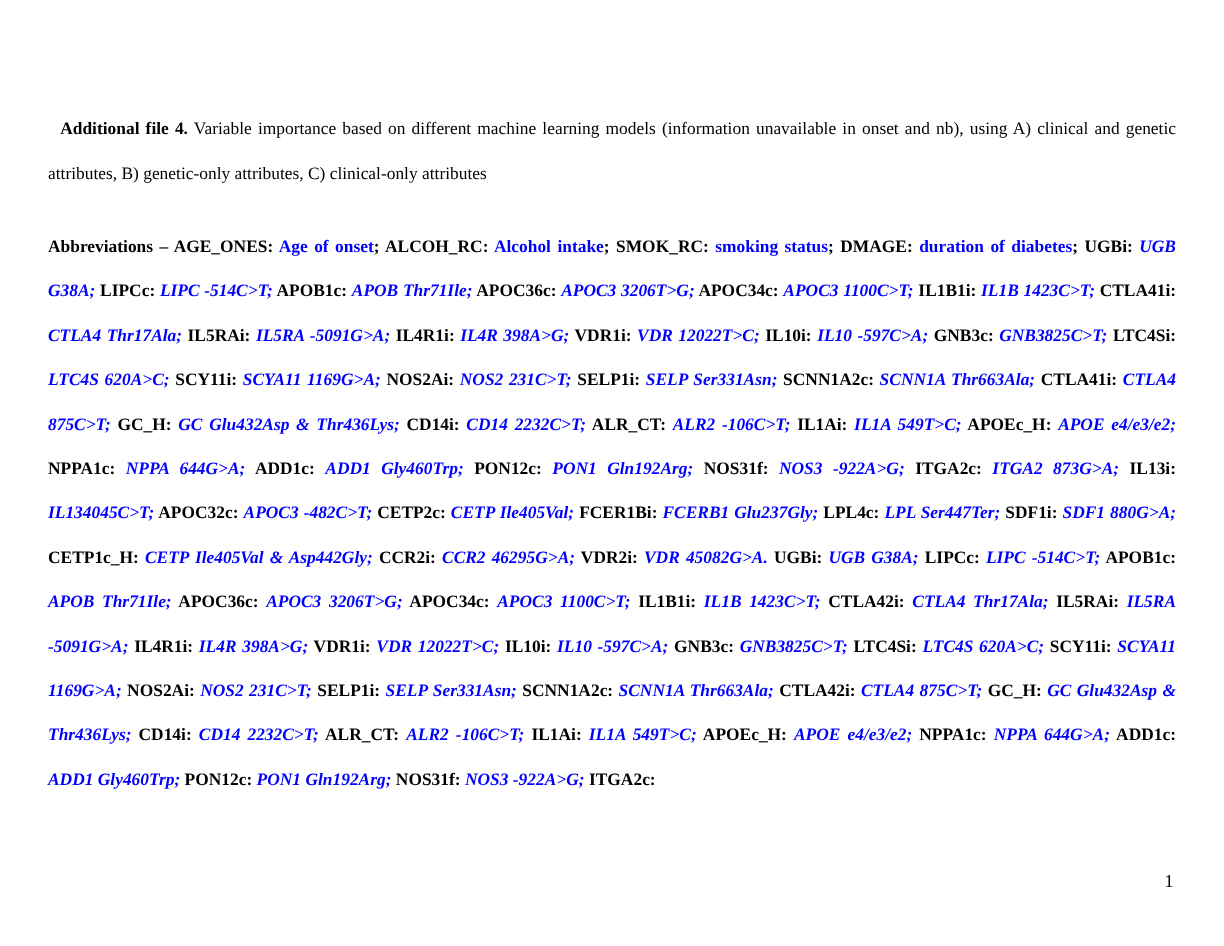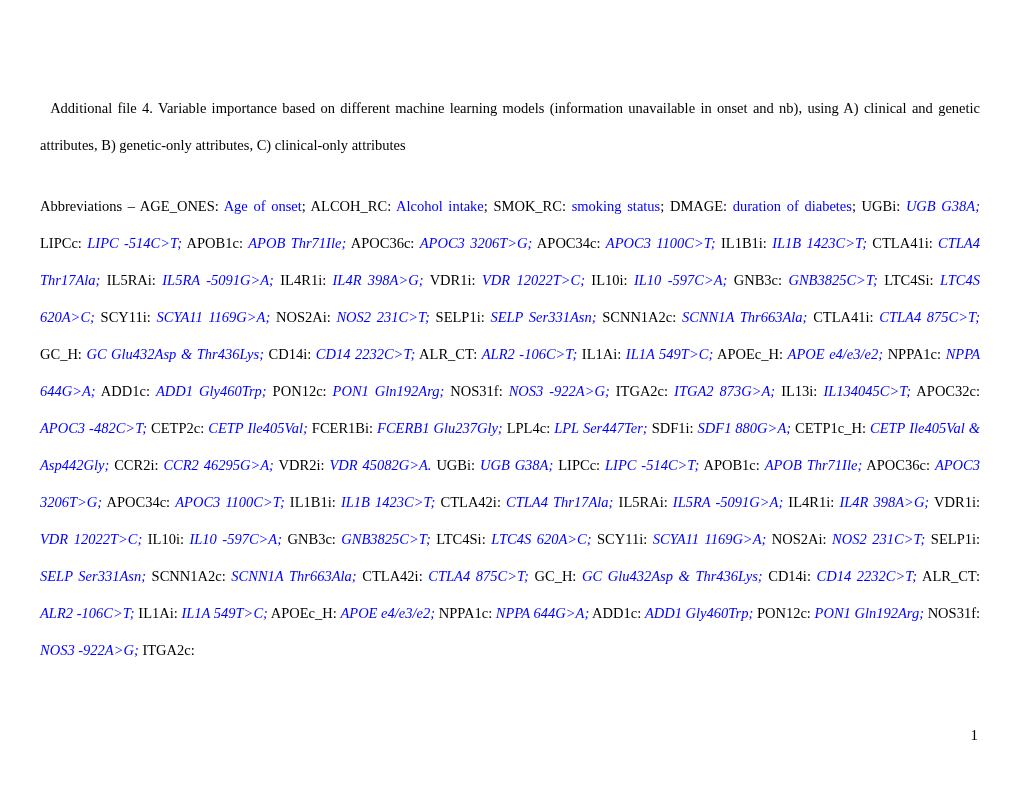--- a/index.html
+++ b/index.html
@@ -11,22 +11,22 @@
       font-size: 14.5px;
       color: #000;
       padding: 90px 40px 0 40px;
       position: relative;
     }
     .content {
       line-height: 2.55;
       text-align: justify;
     }
     .title-line { text-indent: 0.7em; }
-    .bold { font-weight: normal; }
-    .abbrev-block { margin-top: 24px; }
+    .bold { font-weight: bold; }
+    .abbrev-block { margin-top: 24px; font-weight: bold; }
     .link { color: #0000ff; text-decoration: none; }
     .italic { font-style: italic; }
     .pagenum {
       position: absolute;
       right: 42px;
       bottom: 44px;
       font-size: 15px;
     }
   </style>
 </head>

